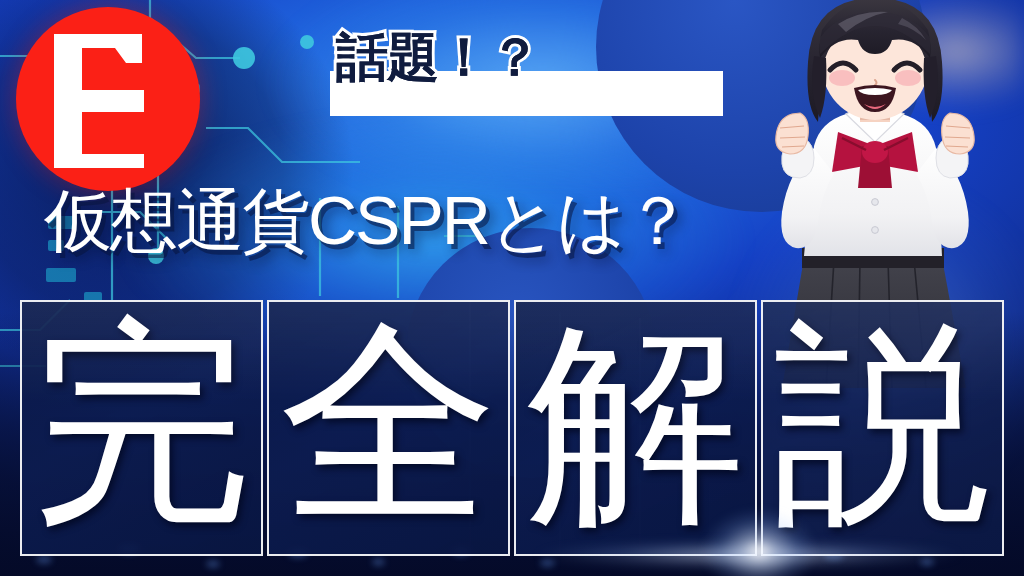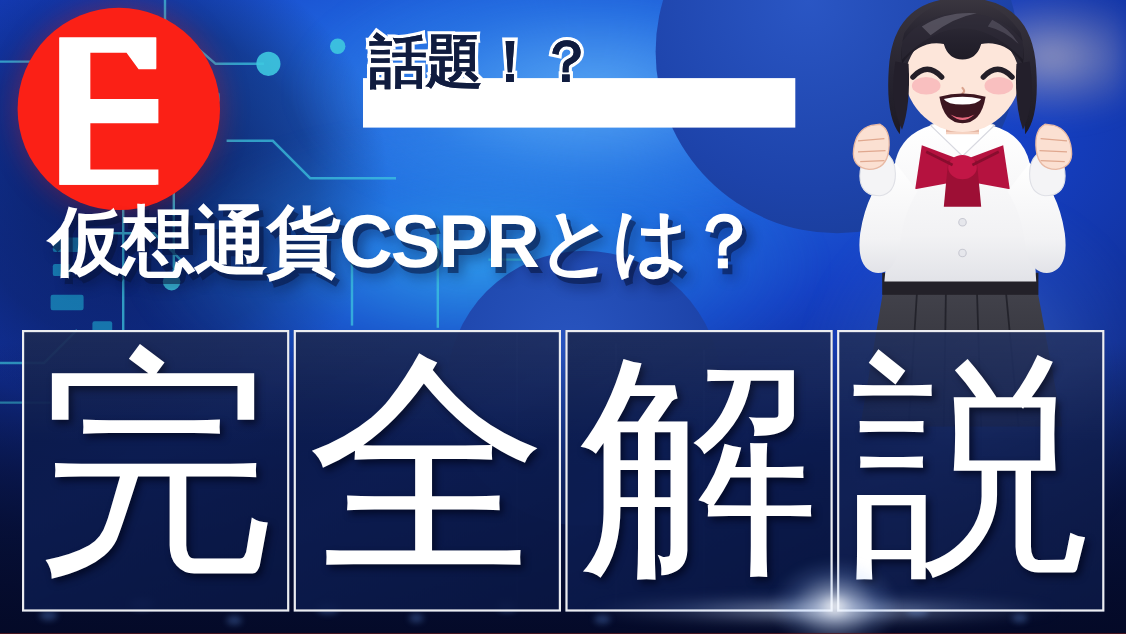--- a/index.html
+++ b/index.html
@@ -100,21 +100,21 @@
   }
   .topic-text.fill{
     -webkit-text-stroke:0;
     color:#101c3f;
   }
 
   
   .title{
     position:absolute;left:44px;top:186px;
     font-size:68px;line-height:1;
-    font-weight:bold;
+    font-weight:normal;
     color:#ffffff;
     letter-spacing:-2px;
     white-space:nowrap;
     text-shadow:
       4px 5px 0 rgba(8,20,62,.55),
       7px 8px 12px rgba(5,12,45,.45);
   }
 
   
   .boxrow{

